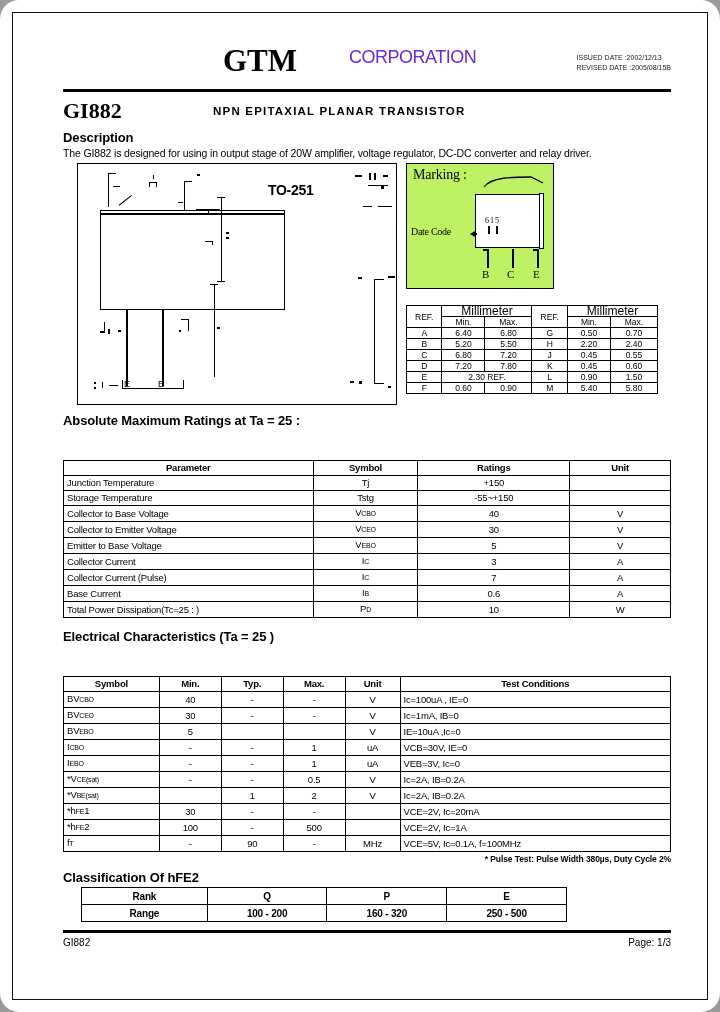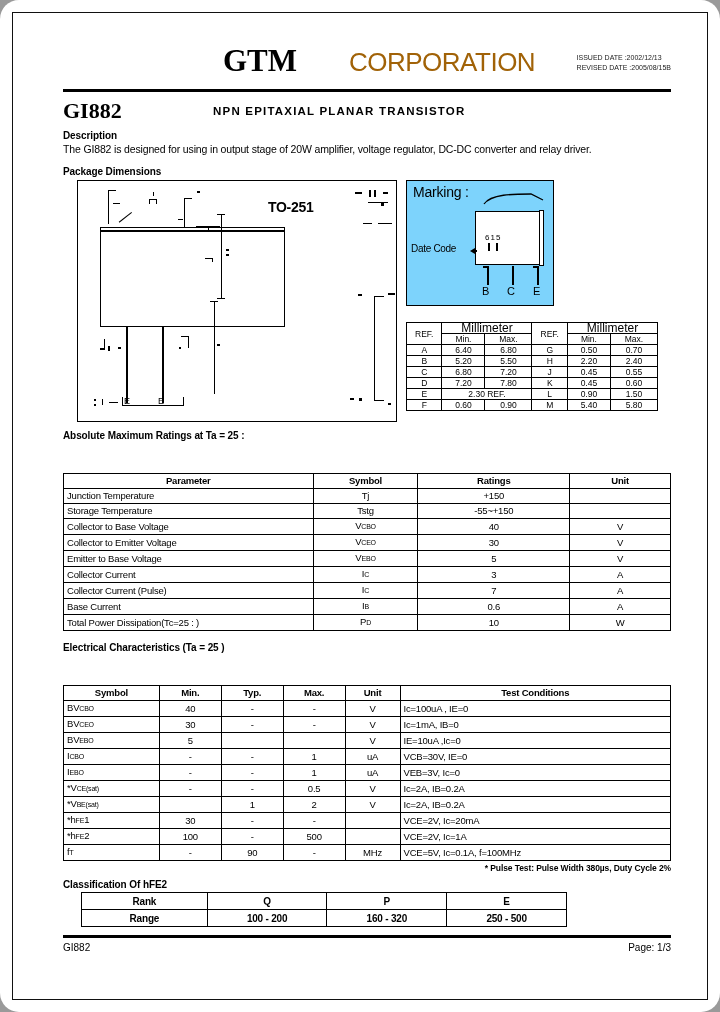--- a/index.html
+++ b/index.html
@@ -44,23 +44,23 @@
     font-family: "Liberation Serif", serif;
     font-weight: bold;
     font-size: 31px;
     letter-spacing: 0px;
     color: #000;
   }
   .hdr-corp {
     position: absolute;
     left: 286px; top: 6px;
     font-family: "Liberation Sans", sans-serif;
-    font-size: 26px;
+    font-size: 18px;
     letter-spacing: -0.5px;
-    color: #a16207;
+    color: #6d28d9;
   }
   .hdr-dates {
     position: absolute;
     right: 0px; top: 12px;
     font-size: 7px;
     line-height: 10px;
     color: #1a1a1a;
     text-align: left;
     white-space: nowrap;
   }
@@ -84,21 +84,21 @@
   }
   .part-desc {
     position: absolute;
     left: 150px; top: 13px;
     font-size: 11.5px;
     font-weight: bold;
     letter-spacing: 1.2px;
   }
 
   h2.sect {
-    font-size: 10px;
+    font-size: 13px;
     font-weight: bold;
     margin: 4px 0 2px 0;
     letter-spacing: -0.1px;
   }
   p.body {
     font-size: 10.5px;
     margin: 0 0 2px 0;
     line-height: 13px;
     letter-spacing: -0.15px;
   }
@@ -124,22 +124,23 @@
     font-size: 14px;
     font-weight: bold;
     letter-spacing: -0.3px;
     text-align: center;
   }
   .mark-box {
     position: absolute;
     left: 343px; top: 0;
     width: 148px; height: 126px;
     border: 1px solid #000;
-    background: #7dd3fc;
+    background: #bef264;
     overflow: hidden;
+    font-family: Liberation Serif, serif;
   }
   .mark-title {
     position: absolute;
     left: 6px; top: 3px;
     font-size: 14px;
     letter-spacing: -0.2px;
   }
   .date-code {
     position: absolute;
     left: 4px; top: 62px;
@@ -276,21 +277,20 @@
       <div class="rule-thick"></div>
 
       <div class="title-row">
         <div class="part-no">GI882</div>
         <div class="part-desc">NPN EPITAXIAL PLANAR TRANSISTOR</div>
       </div>
 
       <h2 class="sect">Description</h2>
       <p class="body">The GI882 is designed for using in output stage of 20W amplifier, voltage regulator, DC-DC converter and relay driver.</p>
 
-      <h2 class="sect" style="margin-top:10px;">Package Dimensions</h2>
 
       <div class="pkg-wrap">
 
         <div class="pkg-draw">
           <div class="to251">TO-251</div>
 
           <div style="position:absolute;left:22px;top:50px;width:185px;height:96px;border:1.2px solid #000;background:#fff;"></div>
           <div style="position:absolute;left:22px;top:46px;width:185px;height:4px;border:1.2px solid #000;background:#fff;"></div>
 
           <div class="lead" style="left:48px;top:146px;height:18px;"></div>

